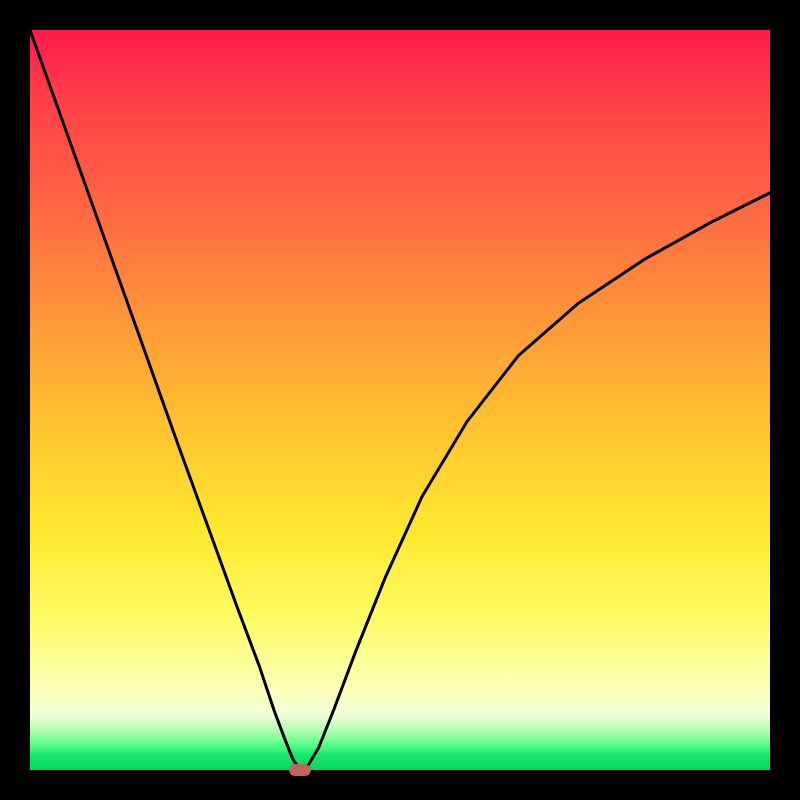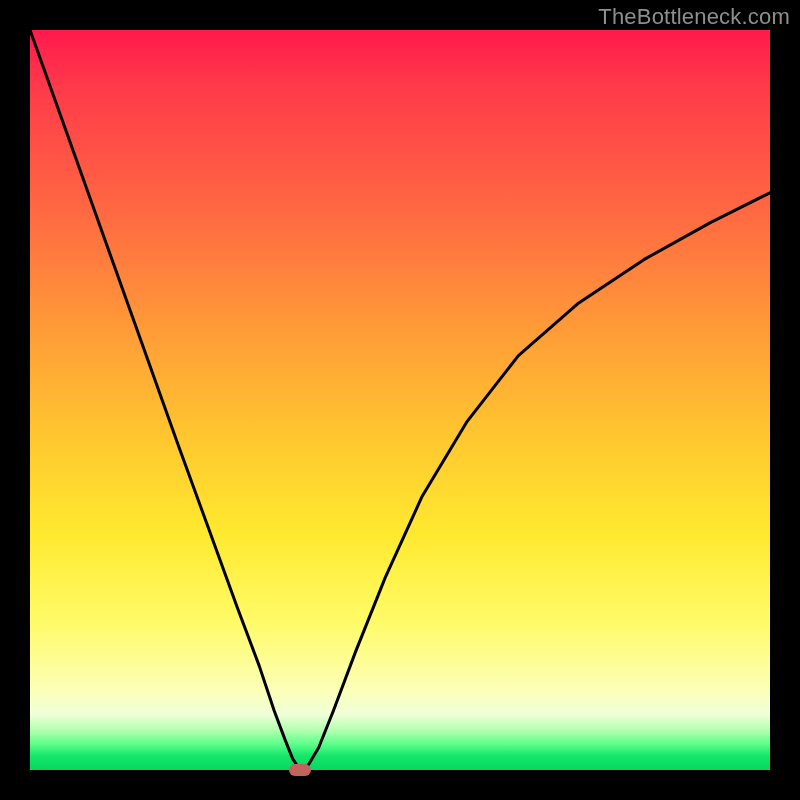--- a/index.html
+++ b/index.html
@@ -64,21 +64,20 @@
     font-size: 22px;
     letter-spacing: 0.2px;
     font-weight: 500;
   }
 </style>
 </head>
 <body>
 
 <div class="frame">
 
-  <div class="watermark">TheBottleneck.com</div>
 
   <div class="plot">
 
     <svg class="curve" viewBox="0 0 740 740" preserveAspectRatio="none">
       <path id="curve-path" fill="none" stroke="#000" stroke-width="3" stroke-linecap="round" stroke-linejoin="round" d="M0.0 0.0 L37.0 103.6 L74.0 207.2 L111.0 310.8 L148.0 414.4 L177.6 495.8 L207.2 577.2 L229.4 636.4 L244.2 680.8 L255.3 710.4 L262.7 728.9 L270.1 740.0 L277.5 736.3 L288.6 717.8 L303.4 680.8 L325.6 621.6 L355.2 547.6 L392.2 466.2 L436.6 392.2 L488.4 325.6 L547.6 273.8 L614.2 229.4 L680.8 192.4 L740.0 162.8"></path>
     </svg>
 
     <div id="marker" class="marker" style="left: 270.1px; top: 740px;"></div>
   </div>
 

